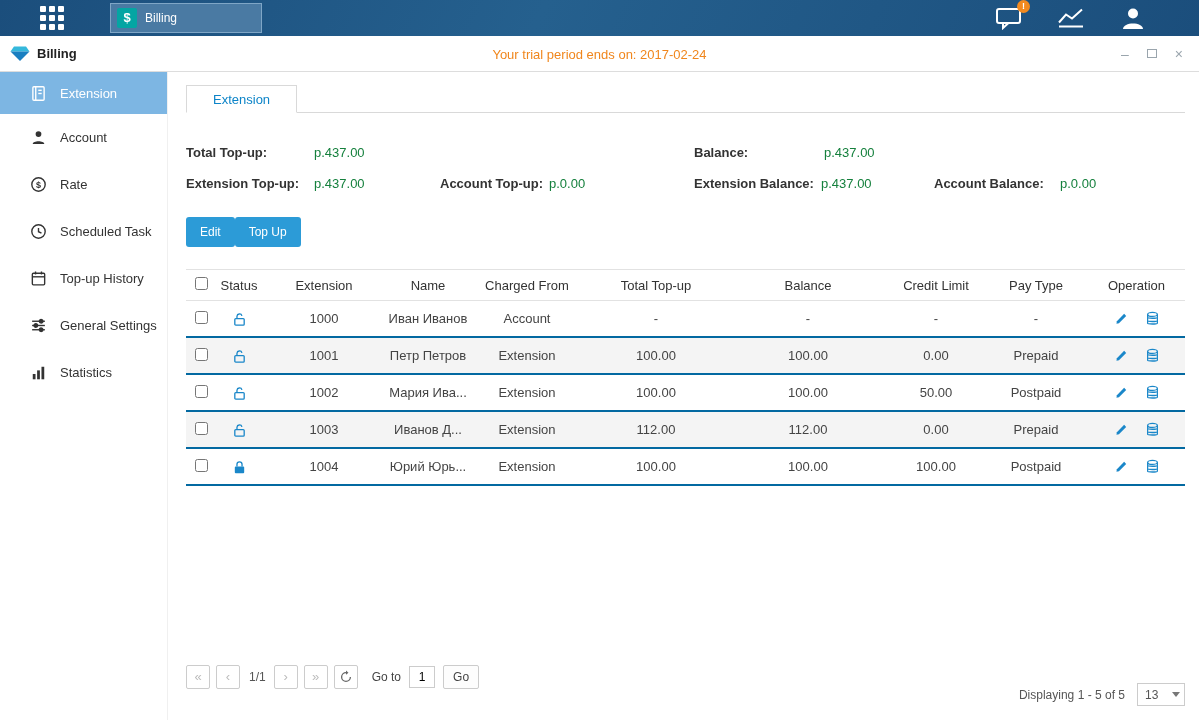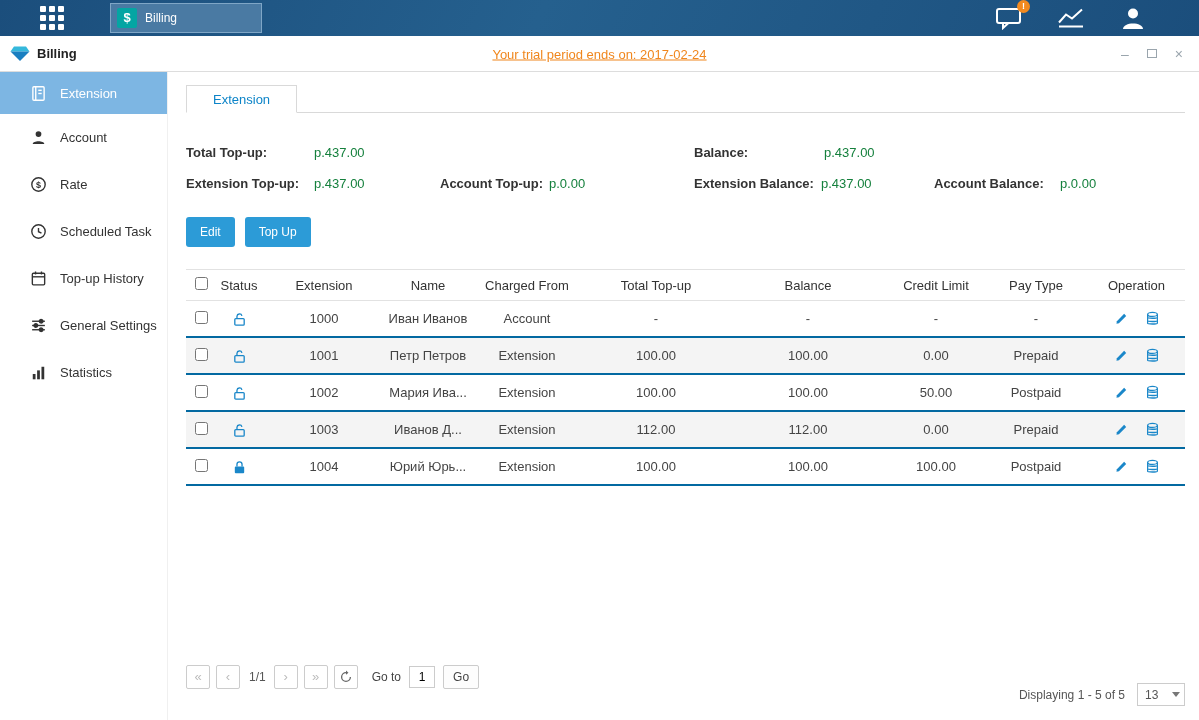--- a/index.html
+++ b/index.html
@@ -13,21 +13,21 @@
   .app-dollar { width:20px; height:20px; background:#04a5a3; color:#fff; font-size:13px; font-weight:bold; text-align:center; line-height:20px; border-radius:2px; }
   .app-tab-label { color:#fff; font-size:12px; }
   .topbar-right { margin-left:auto; margin-right:52px; display:flex; align-items:center; gap:34px; }
   .tb-icon { position:relative; width:28px; height:24px; cursor:pointer; display:flex; align-items:center; justify-content:center; }
   .badge { position:absolute; top:-6px; right:-7px; width:13px; height:13px; background:#f28a1f; color:#fff; border-radius:50%; font-size:9px; font-weight:bold; text-align:center; line-height:13px; }
 
   
   .titlebar { height:36px; background:#fff; border-bottom:1px solid #ddd; display:flex; align-items:center; position:relative; }
   .logo { margin-left:10px; width:20px; height:17px; }
   .win-title { margin-left:7px; font-size:13px; font-weight:bold; color:#222; }
-  .trial { position:absolute; left:50%; top:50%; transform:translate(-50%,-50%); color:#f0861c; font-size:13px;text-decoration:underline; }
+  .trial { position:absolute; left:50%; top:50%; transform:translate(-50%,-50%); color:#f0861c; font-size:13px; }
   .win-controls { margin-left:auto; margin-right:16px; display:flex; align-items:center; gap:18px; color:#9aa5ad; font-size:14px; }
   .win-controls > * { cursor:pointer; }
   .max-box { width:10px; height:9px; border:1px solid #9aa5ad; }
 
   
   .content { display:flex; height:648px; }
   .sidebar { width:168px; flex:none; border-right:1px solid #f0f0f0; }
   .side-item { height:47px; display:flex; align-items:center; gap:13px; padding-left:30px; font-size:13px; color:#333; cursor:pointer; }
   .side-item svg { width:17px; height:17px; flex:none; }
   .side-item.active { background:#7db6e3; color:#fff; height:42px; }
@@ -38,21 +38,21 @@
   .tabstrip { height:41px; border-bottom:1px solid #d9d9d9; display:flex; align-items:flex-end; flex:none; }
   .tab { height:28px; line-height:27px; padding:0 26px; border:1px solid #d9d9d9; border-bottom:1px solid #fff; margin-bottom:-1px; color:#0c84c8; font-size:13px; background:#fff; cursor:pointer; }
 
   
   .summary { position:relative; height:64px; margin-top:26px; font-size:13px; flex:none; }
   .summary span { position:absolute; white-space:nowrap; }
   .lbl { font-weight:bold; color:#333; }
   .val { color:#15803d; }
 
   
-  .btnrow { margin-top:14px; display:flex; gap:10px; flex:none; }
+  .btnrow { margin-top:14px; display:flex; gap:0; flex:none; }
   .btn-primary { background:#2c9bd7; color:#fff; border:none; border-radius:3px; font-size:12px; padding:8px 14px; cursor:pointer; font-family:inherit; }
 
   
   .table-wrap { margin-top:22px; flex:none; }
   table { width:100%; border-collapse:collapse; font-size:13px; color:#444; table-layout:fixed; }
   thead th { border-top:1px solid #e2e2e2; border-bottom:1px solid #e2e2e2; height:31px; font-weight:normal; color:#333; text-align:center; }
   tbody td { height:35px; text-align:center; border-bottom:2px solid #0369a1;margin-top:8px; }
   tbody tr.alt { background:#f4f4f4; }
   .lock { width:15px; height:15px; color:#1a87c9; cursor:pointer; vertical-align:middle; }
   .op-cell { display:flex; align-items:center; justify-content:center; gap:16px; height:35px; }

